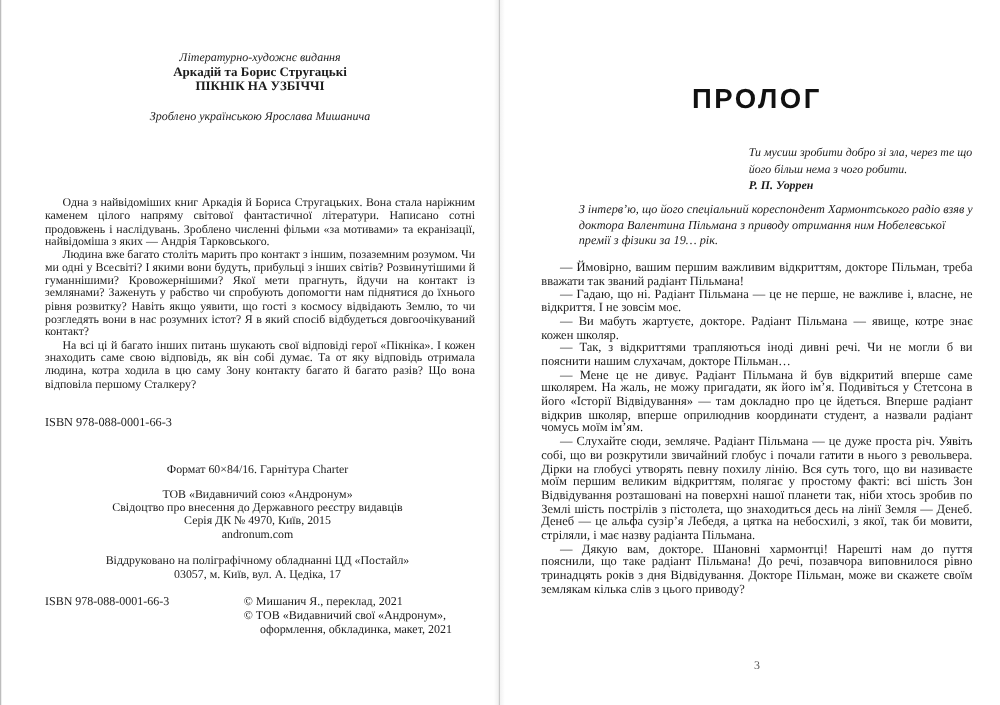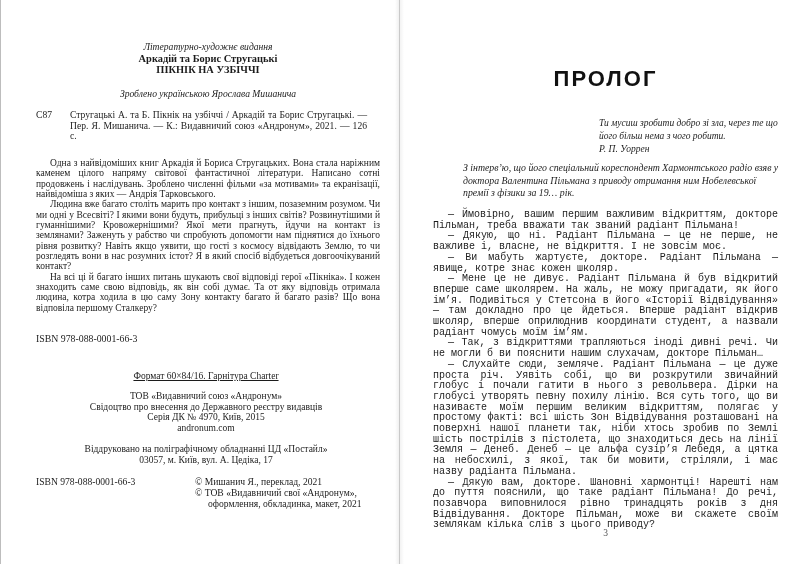--- a/index.html
+++ b/index.html
@@ -33,40 +33,40 @@
   .catalog { position:absolute; top:110px; left:0; width:331px; font-size:9.6px;
     line-height:10.6px; display:flex; }
   .catalog .code { flex:none; width:34px; font-weight:normal; }
   .catalog .entry { flex:1; text-align:justify; }
   .annotation { position:absolute; top:158px; left:0; width:344px; font-size:9.5px;
     line-height:10.35px; text-align:justify; }
   .annotation p { margin:0; text-indent:14px; }
   .lp-isbn { position:absolute; top:333px; left:0; font-size:9.8px; }
   .colophon { position:absolute; left:0; width:340px; text-align:center;
     font-size:9.5px; line-height:10.6px; }
-  .colophon.block1 { top:371px;text-decoration:underline; }
+  .colophon.block1 { top:371px; }
   .colophon.block2 { top:391px; }
   .colophon.block3 { top:444px; }
   .lp-bottom { position:absolute; top:476px; left:0; width:346px; font-size:9.6px;
     line-height:11.2px; }
   .lp-bottom .isbn2 { position:absolute; left:0; top:0; }
   .lp-bottom .copyright { position:absolute; left:159px; top:0; }
   .lp-bottom .copyright .cont { padding-left:13px; }
 
   
   .rp-heading { position:absolute; top:66px; left:0; width:345px; text-align:center;
     font-family:"Liberation Sans","DejaVu Sans",sans-serif; font-weight:700;
     font-size:22px; letter-spacing:2px; color:#111; }
   .epigraph { position:absolute; left:166px; top:117px; width:186px;
     font-style:italic; font-size:9.5px; line-height:12.8px; text-align:left; }
-  .epigraph .author { font-weight:normal; }
+  .epigraph .author { font-weight:bold; }
   .rp-intro { position:absolute; left:30px; top:162px; width:316px;
     font-style:italic; font-size:9.8px; line-height:12.6px; }
   .rp-body { position:absolute; top:210px; left:0; width:345px; font-size:10px;
-    line-height:10.7px; text-align:justify;font-family:Liberation Mono, monospace; }
+    line-height:10.7px; text-align:justify; }
   .rp-body p { margin:0; text-indent:15px; }
   .page-number { position:absolute; top:528px; left:0; width:345px; text-align:center;
     font-size:9.5px; color:#555; }
 </style>
 </head>
 <body>
 
 <div class="edge-left"></div>
 <div class="gutter-shade-l"></div>
 <div class="gutter-line"></div>
@@ -75,24 +75,20 @@
 <div class="page" id="left-page">
 
   <div class="lp-head">
     <div class="edition">Літературно-художнє видання</div>
     <div class="authors">Аркадій та Борис Стругацькі</div>
     <div class="title">ПІКНІК НА УЗБІЧЧІ</div>
   </div>
 
   <div class="lp-translation">Зроблено українською Ярослава Мишанича</div>
 
-  <div class="catalog">
-    <span class="code">С87</span>
-    <div class="entry">Стругацькі А. та Б. Пікнік на узбіччі / Аркадій та Борис Стругацькі. — Пер. Я. Мишанича. — К.: Видавничий союз «Андронум», 2021. — 126 с.</div>
-  </div>
 
   <div class="annotation">
     <p>Одна з найвідоміших книг Аркадія й Бориса Стругацьких. Вона стала наріжним каменем цілого напряму світової фантастичної літератури. Написано сотні продовжень і наслідувань. Зроблено численні фільми «за мотивами» та екранізації, найвідоміша з яких — Андрія Тарковського.</p>
     <p>Людина вже багато століть марить про контакт з іншим, позаземним розумом. Чи ми одні у Всесвіті? І якими вони будуть, прибульці з інших світів? Розвинутішими й гуманнішими? Кровожернішими? Якої мети прагнуть, йдучи на контакт із землянами? Заженуть у рабство чи спробують допомогти нам піднятися до їхнього рівня розвитку? Навіть якщо уявити, що гості з космосу відвідають Землю, то чи розгледять вони в нас розумних істот? Я в який спосіб відбудеться довгоочікуваний контакт?</p>
     <p>На всі ці й багато інших питань шукають свої відповіді герої «Пікніка». І кожен знаходить саме свою відповідь, як він собі думає. Та от яку відповідь отримала людина, котра ходила в цю саму Зону контакту багато й багато разів? Що вона відповіла першому Сталкеру?</p>
   </div>
 
   <div class="lp-isbn">ISBN 978-088-0001-66-3</div>
 
   <div class="colophon block1">
@@ -128,23 +124,23 @@
 
   <div class="epigraph">
     <div>Ти мусиш зробити добро зі зла, через те що його більш нема з чого робити.</div>
     <div class="author">Р. П. Уоррен</div>
   </div>
 
   <div class="rp-intro">З інтерв’ю, що його спеціальний кореспондент Хармонтського радіо взяв у доктора Валентина Пільмана з приводу отримання ним Нобелевської премії з фізики за 19… рік.</div>
 
   <div class="rp-body">
     <p>— Ймовірно, вашим першим важливим відкриттям, докторе Пільман, треба вважати так званий радіант Пільмана!</p>
-    <p>— Дякую, що ні. Радіант Пільмана — це не перше, не важливе і, власне, не відкриття. І не зовсім моє.</p>
+    <p>— Гадаю, що ні. Радіант Пільмана — це не перше, не важливе і, власне, не відкриття. І не зовсім моє.</p>
     <p>— Ви мабуть жартуєте, докторе. Радіант Пільмана — явище, котре знає кожен школяр.</p>
+    <p>— Так, з відкриттями трапляються іноді дивні речі. Чи не могли б ви пояснити нашим слухачам, докторе Пільман…</p>
     <p>— Мене це не дивує. Радіант Пільмана й був відкритий вперше саме школярем. На жаль, не можу пригадати, як його ім’я. Подивіться у Стетсона в його «Історії Відвідування» — там докладно про це йдеться. Вперше радіант відкрив школяр, вперше оприлюднив координати студент, а назвали радіант чомусь моїм ім’ям.</p>
-    <p>— Так, з відкриттями трапляються іноді дивні речі. Чи не могли б ви пояснити нашим слухачам, докторе Пільман…</p>
     <p>— Слухайте сюди, земляче. Радіант Пільмана — це дуже проста річ. Уявіть собі, що ви розкрутили звичайний глобус і почали гатити в нього з револьвера. Дірки на глобусі утворять певну похилу лінію. Вся суть того, що ви називаєте моїм першим великим відкриттям, полягає у простому факті: всі шість Зон Відвідування розташовані на поверхні нашої планети так, ніби хтось зробив по Землі шість пострілів з пістолета, що знаходиться десь на лінії Земля — Денеб. Денеб — це альфа сузір’я Лебедя, а цятка на небосхилі, з якої, так би мовити, стріляли, і має назву радіанта Пільмана.</p>
     <p>— Дякую вам, докторе. Шановні хармонтці! Нарешті нам до пуття пояснили, що таке радіант Пільмана! До речі, позавчора виповнилося рівно тринадцять років з дня Відвідування. Докторе Пільман, може ви скажете своїм землякам кілька слів з цього приводу?</p>
   </div>
 
   <div class="page-number">3</div>
 
 </div>
 
 </body></html>

